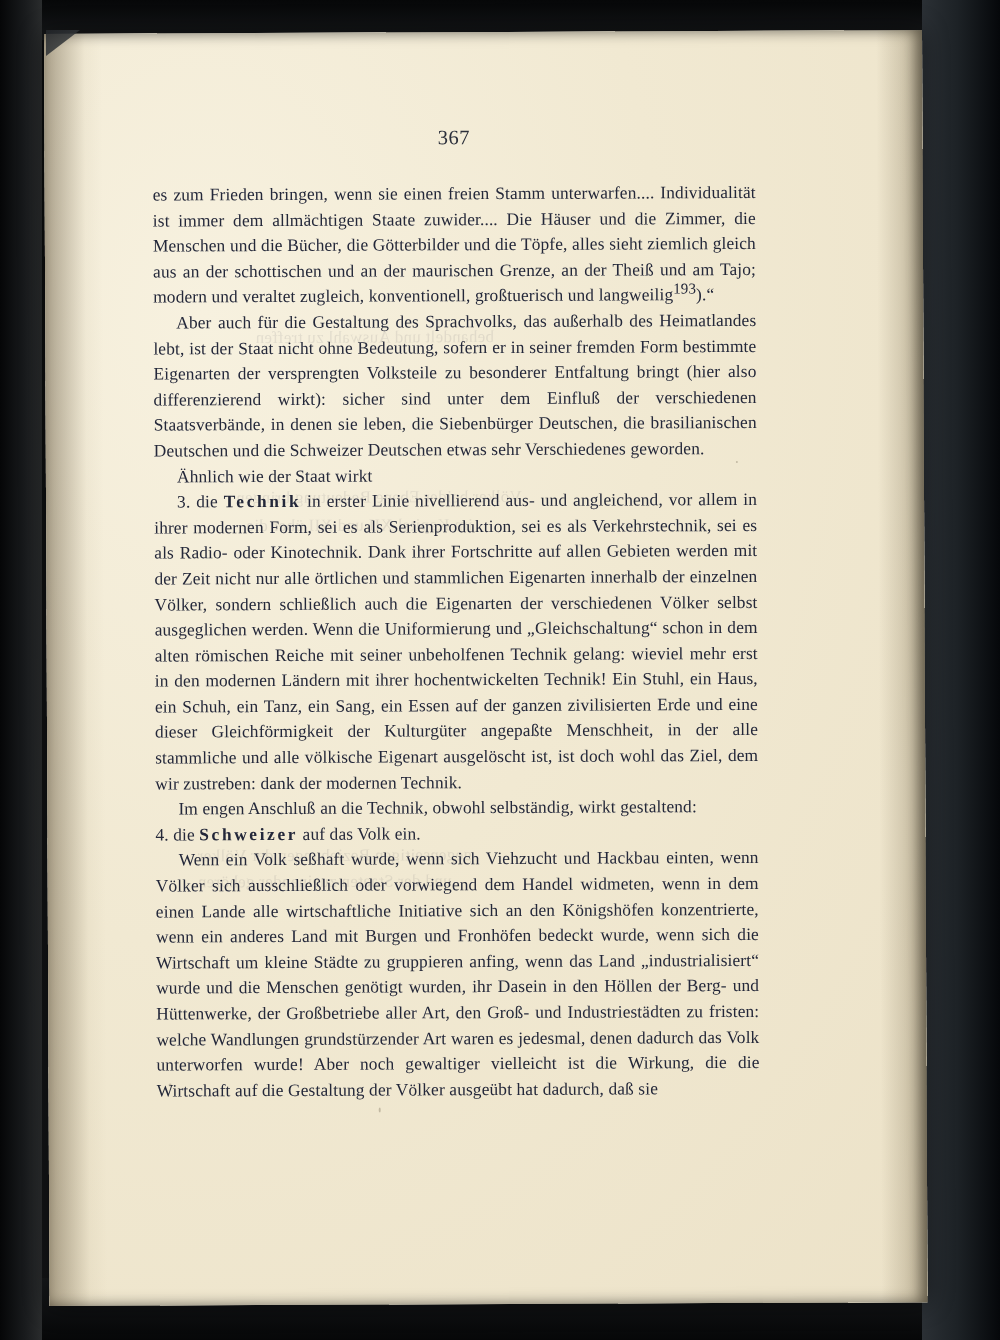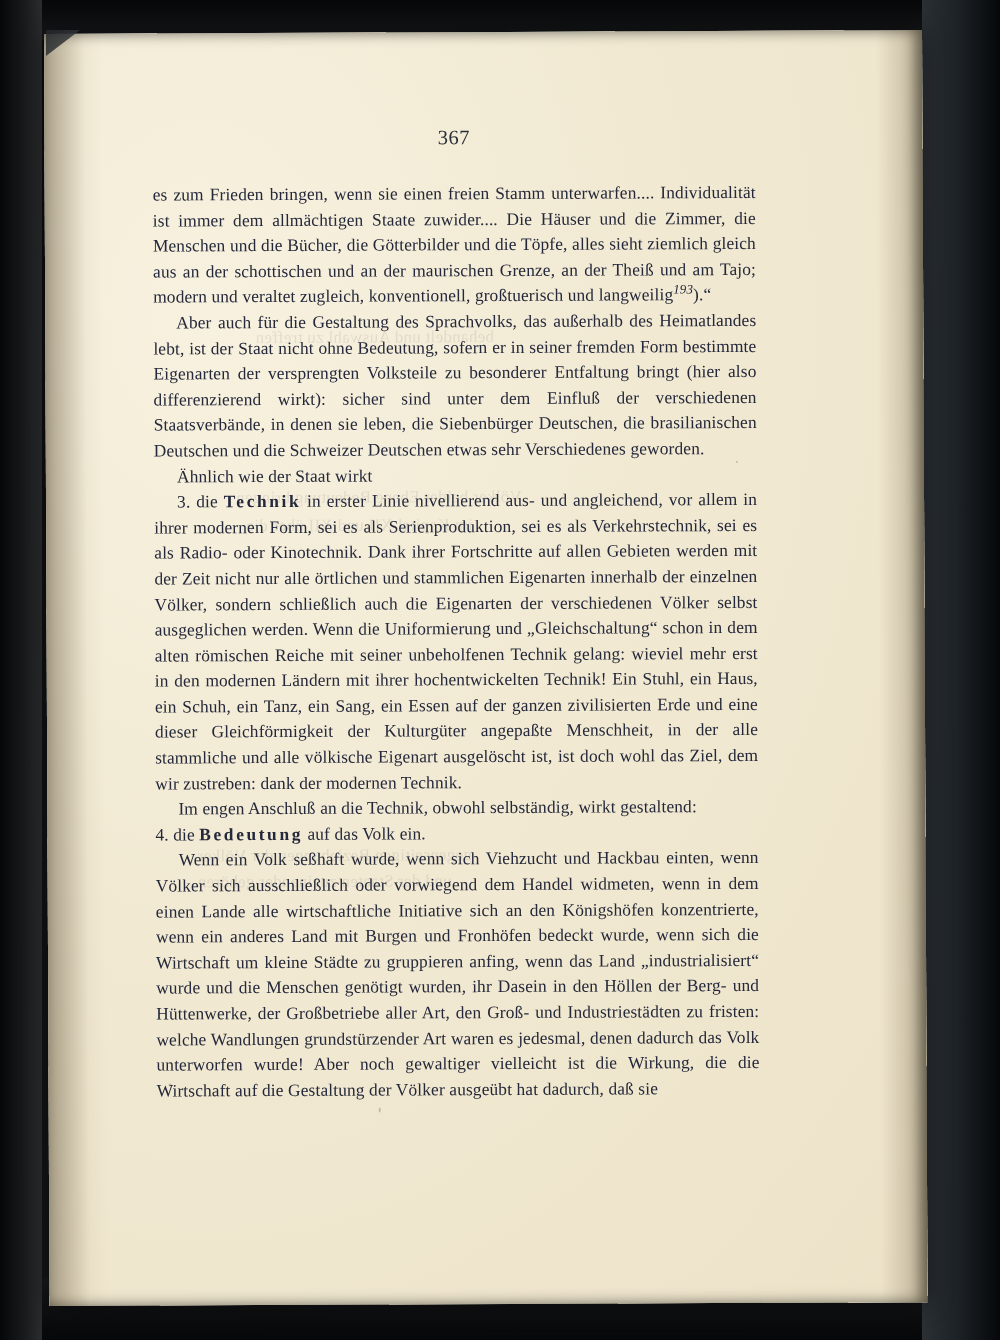--- a/index.html
+++ b/index.html
@@ -118,24 +118,23 @@
     hyphens: manual;
     letter-spacing: 0.12px;
   }
   p.body + p.body {
     margin-top: 0;
   }
   p.indent {
     text-indent: 23px;
   }
   sup.fn {
-    font-size: 13px;
+    font-size: 15px;
     vertical-align: super;
     line-height: 0;
-    font-style: italic;
   }
   .sp-1 { letter-spacing: 2.6px; font-weight: bold; }
 
   
   .ghost {
     position: absolute;
     color: rgba(60,60,80,0.10);
     font-size: 17px;
     line-height: 25px;
     letter-spacing: 0.3px;
@@ -180,21 +179,21 @@
     <div class="speck" style="left:690px; top:430px; width:2px; height:2px;"></div>
 
     <div class="text-column">
       <div class="folio">367</div>
       <div id="body-text">
           <p class="body">es zum Frieden bringen, wenn sie einen freien Stamm unterwarfen.... Individualität ist immer dem allmächtigen Staate zuwider.... Die Häuser und die Zimmer, die Menschen und die Bücher, die Götterbilder und die Töpfe, alles sieht ziemlich gleich aus an der schottischen und an der maurischen Grenze, an der Theiß und am Tajo; modern und veraltet zugleich, konventionell, großtuerisch und langweilig<sup class="fn">193</sup>).“</p>
           <p class="body indent">Aber auch für die Gestaltung des Sprachvolks, das außerhalb des Heimatlandes lebt, ist der Staat nicht ohne Bedeutung, sofern er in seiner fremden Form bestimmte Eigenarten der versprengten Volksteile zu besonderer Entfaltung bringt (hier also differenzierend wirkt): sicher sind unter dem Einfluß der verschiedenen Staatsverbände, in denen sie leben, die Siebenbürger Deutschen, die brasilianischen Deutschen und die Schweizer Deutschen etwas sehr Verschiedenes geworden.</p>
           <p class="body indent">Ähnlich wie der Staat wirkt</p>
           <p class="body indent">3. die <span class="sp-1">Technik</span> in erster Linie nivellierend aus- und angleichend, vor allem in ihrer modernen Form, sei es als Serienproduktion, sei es als Verkehrstechnik, sei es als Radio- oder Kinotechnik. Dank ihrer Fortschritte auf allen Gebieten werden mit der Zeit nicht nur alle örtlichen und stammlichen Eigenarten innerhalb der einzelnen Völker, sondern schließlich auch die Eigenarten der verschiedenen Völker selbst ausgeglichen werden. Wenn die Uniformierung und „Gleichschaltung“ schon in dem alten römischen Reiche mit seiner unbeholfenen Technik gelang: wieviel mehr erst in den modernen Ländern mit ihrer hochentwickelten Technik! Ein Stuhl, ein Haus, ein Schuh, ein Tanz, ein Sang, ein Essen auf der ganzen zivilisierten Erde und eine dieser Gleichförmigkeit der Kulturgüter angepaßte Menschheit, in der alle stammliche und alle völkische Eigenart ausgelöscht ist, ist doch wohl das Ziel, dem wir zustreben: dank der modernen Technik.</p>
           <p class="body indent">Im engen Anschluß an die Technik, obwohl selbständig, wirkt gestaltend:</p>
-          <p class="body">4. die <span class="sp-1">Bedeutung</span> auf das Volk ein.</p>
+          <p class="body">4. die <span class="sp-1">Schweizer</span> auf das Volk ein.</p>
           <p class="body indent">Wenn ein Volk seßhaft wurde, wenn sich Viehzucht und Hackbau einten, wenn Völker sich ausschließlich oder vorwiegend dem Handel widmeten, wenn in dem einen Lande alle wirtschaftliche Initiative sich an den Königshöfen konzentrierte, wenn ein anderes Land mit Burgen und Fronhöfen bedeckt wurde, wenn sich die Wirtschaft um kleine Städte zu gruppieren anfing, wenn das Land „industrialisiert“ wurde und die Menschen genötigt wurden, ihr Dasein in den Höllen der Berg- und Hüttenwerke, der Großbetriebe aller Art, den Groß- und Industriestädten zu fristen: welche Wandlungen grundstürzender Art waren es jedesmal, denen dadurch das Volk unterworfen wurde! Aber noch gewaltiger vielleicht ist die Wirkung, die die Wirtschaft auf die Gestaltung der Völker ausgeübt hat dadurch, daß sie</p>
         </div>
     </div>
 
   </div>
 
   <div class="corner-fold"></div>
 
 </div>
 

